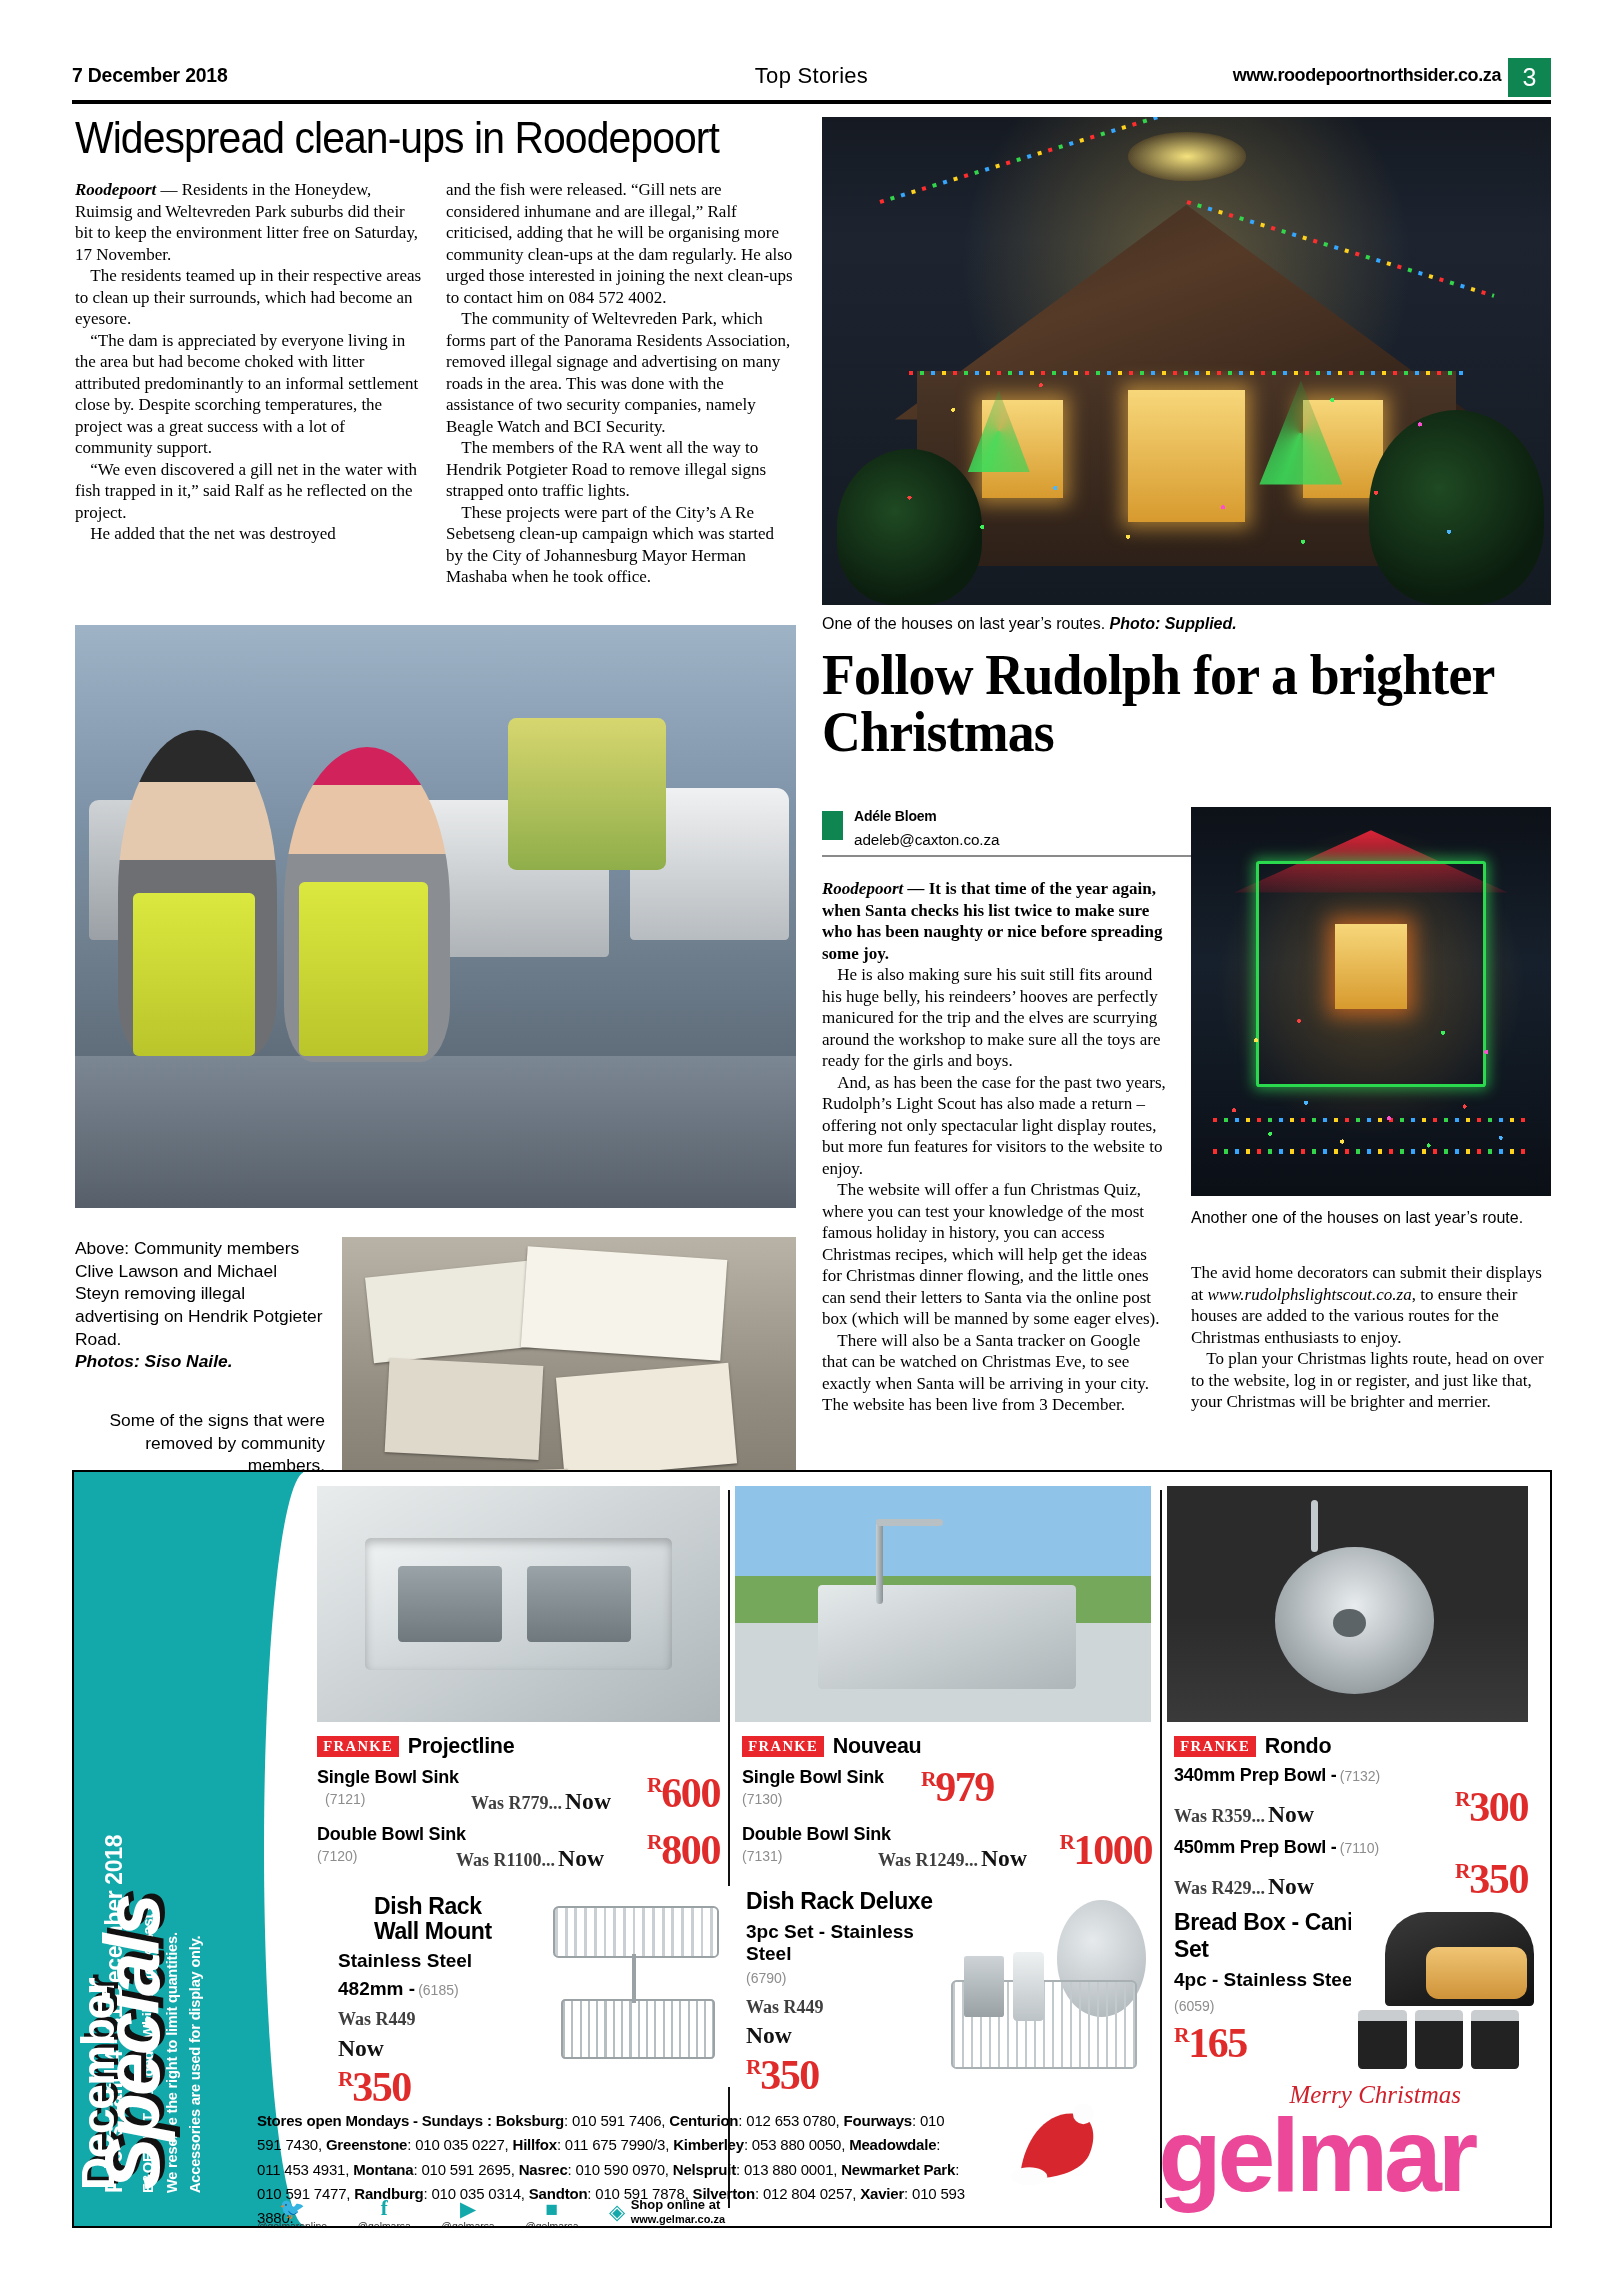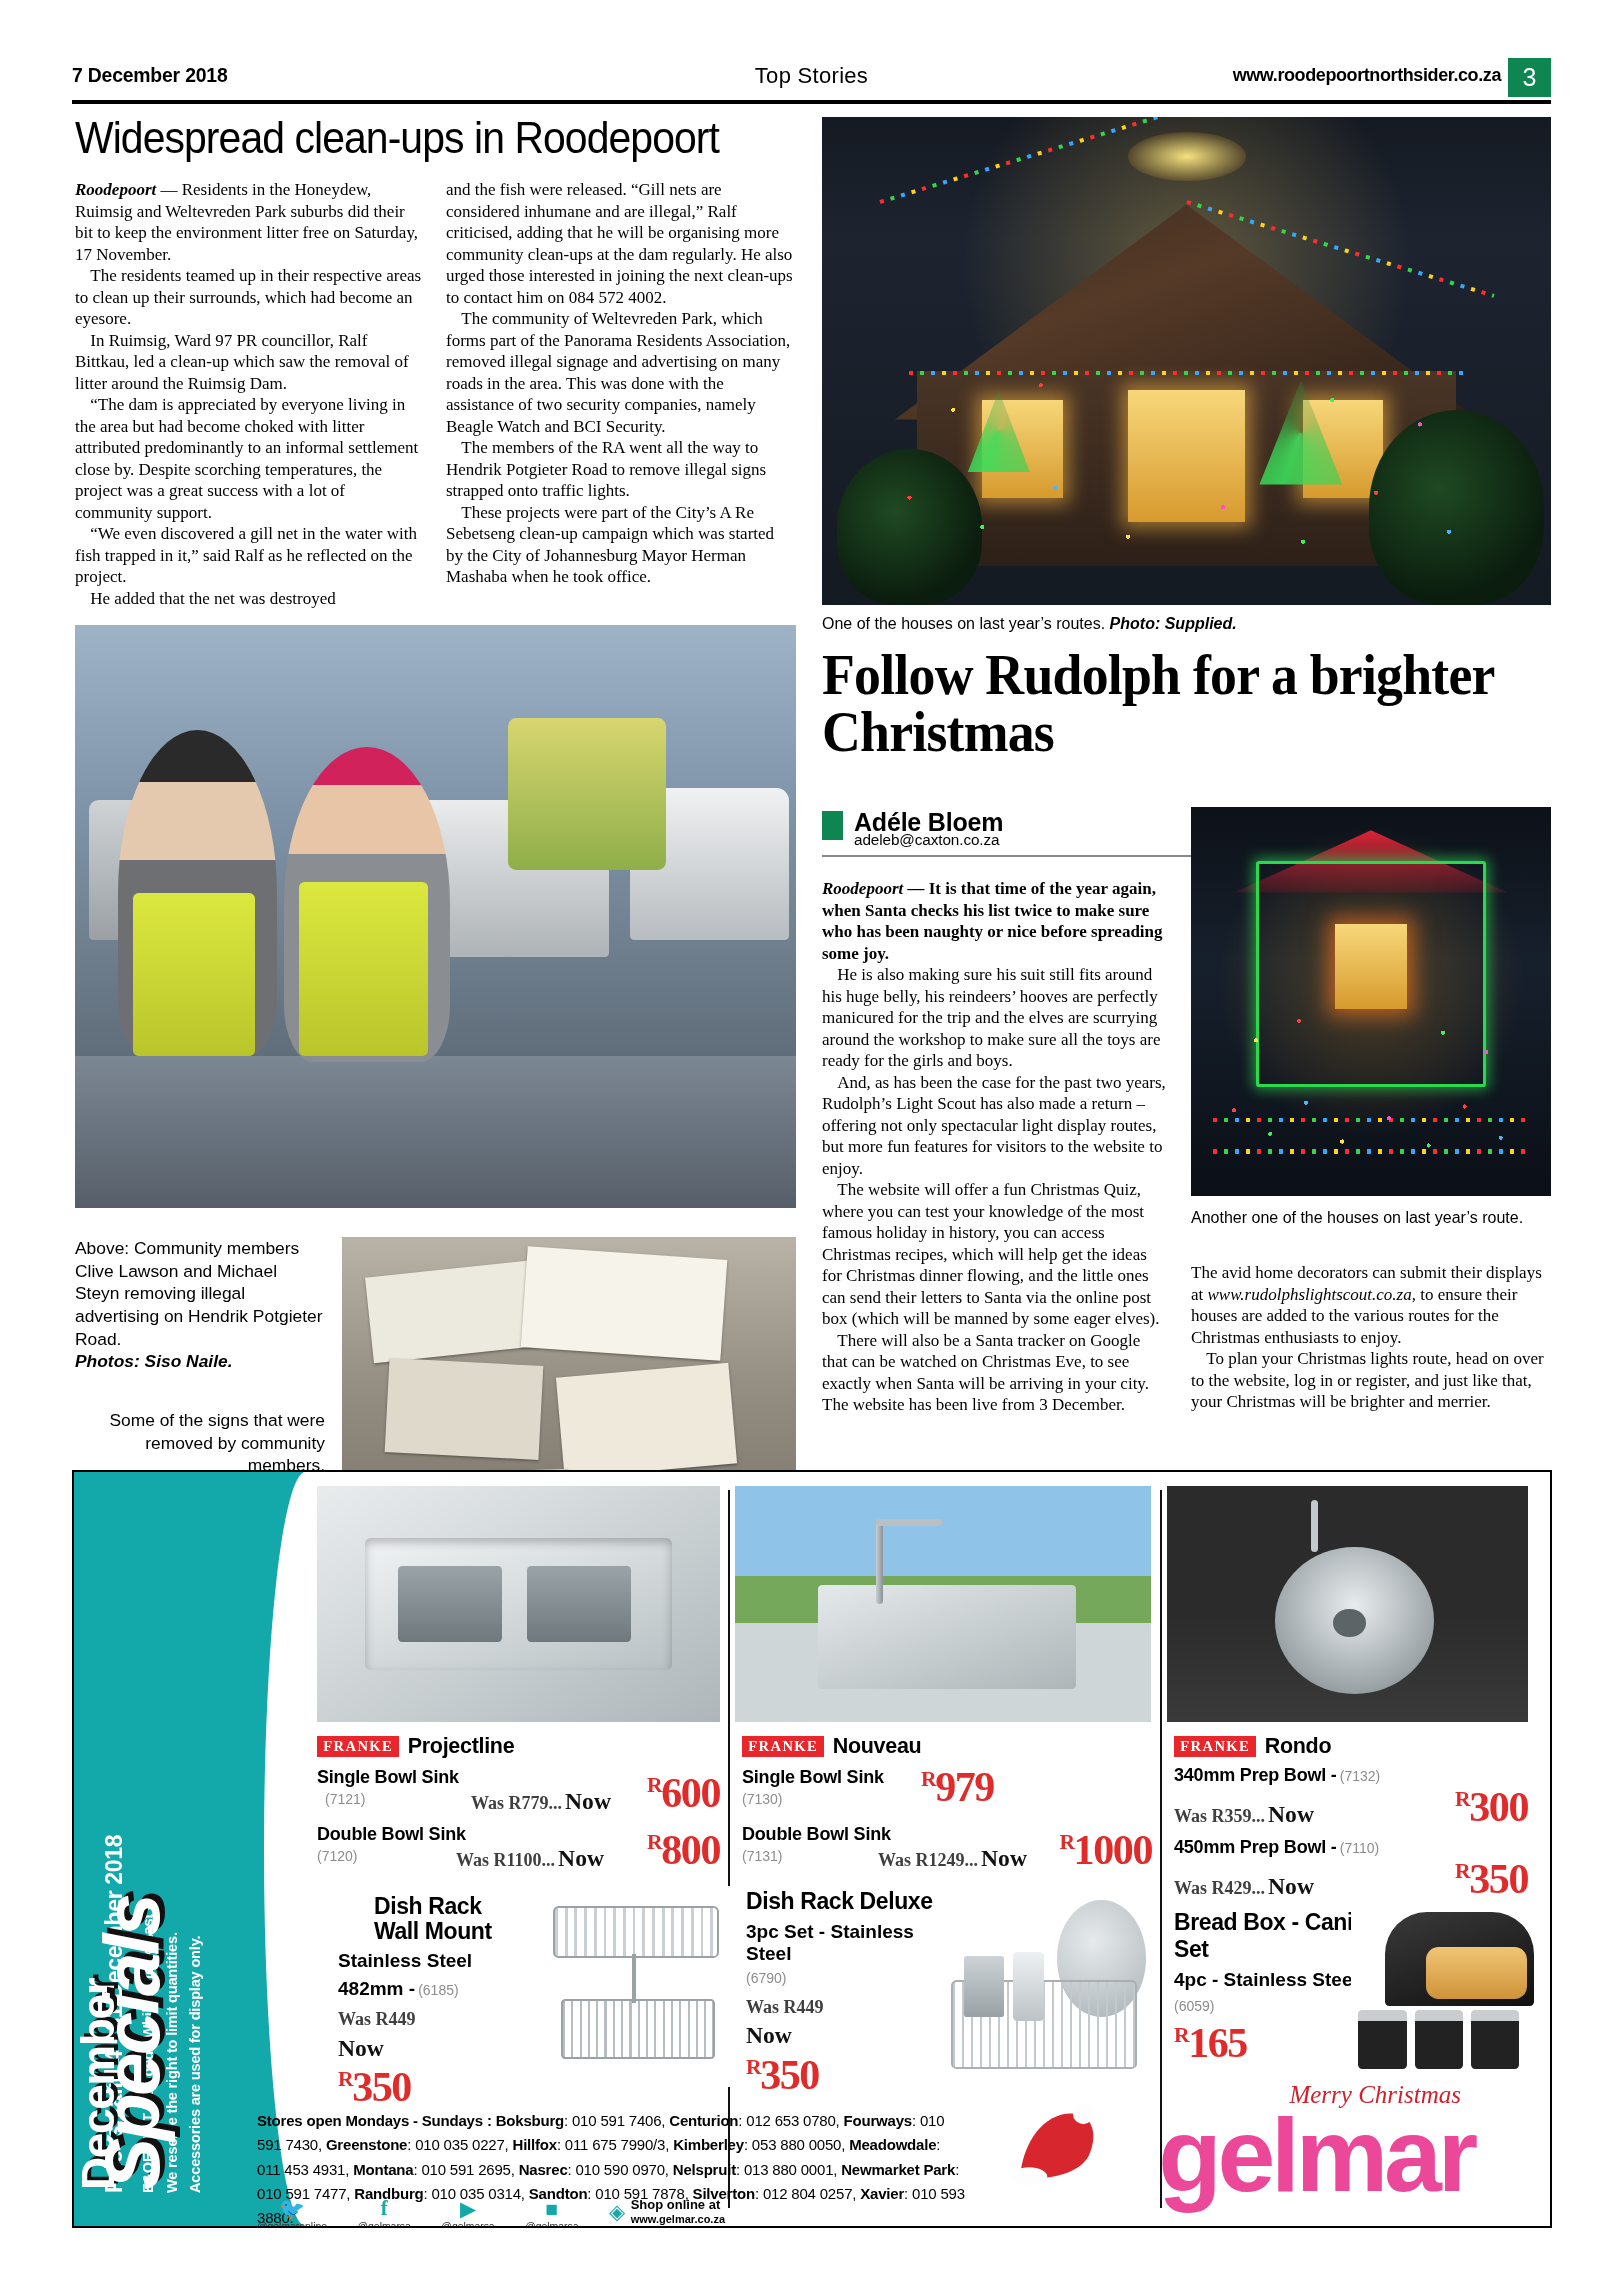--- a/index.html
+++ b/index.html
@@ -128,21 +128,21 @@
     font-family: "Liberation Serif", serif; font-weight: bold;
     font-size: 56px; line-height: 1.02; letter-spacing: -0.8px;
     transform: scaleX(0.96); transform-origin: left top;
   }
 
   .byline { position: absolute; left: 822px; top: 808px; width: 389px; }
   .byline .swatch {
     position: absolute; left: 0; top: 2.8px; width: 21px; height: 29px; background: #0f8552;
   }
   .byline .name {
-    position: absolute; left: 32px; top: 0; font-size: 25px; font-weight: bold;
+    position: absolute; left: 32px; top: 0; font-size: 14px; font-weight: bold;
     letter-spacing: -0.2px;
   }
   .byline .email {
     position: absolute; left: 32px; top: 23px; font-size: 15.3px; font-weight: 400;
     letter-spacing: -0.1px;
   }
   .byline .rule {
     position: absolute; left: 0; top: 47px; width: 389px; height: 2.1px; background: #8a8a8a;
   }
 
@@ -284,21 +284,20 @@
     <div class="url">www.roodepoortnorthsider.co.za</div>
     <div class="pagenum">3</div>
     <div class="rule"></div>
   </div>
 
   <div class="h1-main">Widespread clean-ups in Roodepoort</div>
 
   <div class="col" id="a1c1">
     <p class="first"><b class="lead">Roodepoort</b><span> — Residents in the Honeydew, Ruimsig and Weltevreden Park suburbs did their bit to keep the environment litter free on Saturday, 17 November.</span></p>
     <p>The residents teamed up in their respective areas to clean up their surrounds, which had become an eyesore.</p>
-    <p>In Ruimsig, Ward 97 PR councillor, Ralf Bittkau, led a clean-up which saw the removal of litter around the Ruimsig Dam.</p>
     <p>“The dam is appreciated by everyone living in the area but had become choked with litter attributed predominantly to an informal settlement close by. Despite scorching temperatures, the project was a great success with a lot of community support.</p>
     <p>“We even discovered a gill net in the water with fish trapped in it,” said Ralf as he reflected on the project.</p>
     <p>He added that the net was destroyed</p>
   </div>
 
   <div class="col" id="a1c2">
     <p class="first">and the fish were released. “Gill nets are considered inhumane and are illegal,” Ralf criticised, adding that he will be organising more community clean-ups at the dam regularly. He also urged those interested in joining the next clean-ups to contact him on 084 572 4002.</p>
     <p>The community of Weltevreden Park, which forms part of the Panorama Residents Association, removed illegal signage and advertising on many roads in the area. This was done with the assistance of two security companies, namely Beagle Watch and BCI Security.</p>
     <p>The members of the RA went all the way to Hendrik Potgieter Road to remove illegal signs strapped onto traffic lights.</p>
     <p>These projects were part of the City’s A Re Sebetseng clean-up campaign which was started by the City of Johannesburg Mayor Herman Mashaba when he took office.</p>

